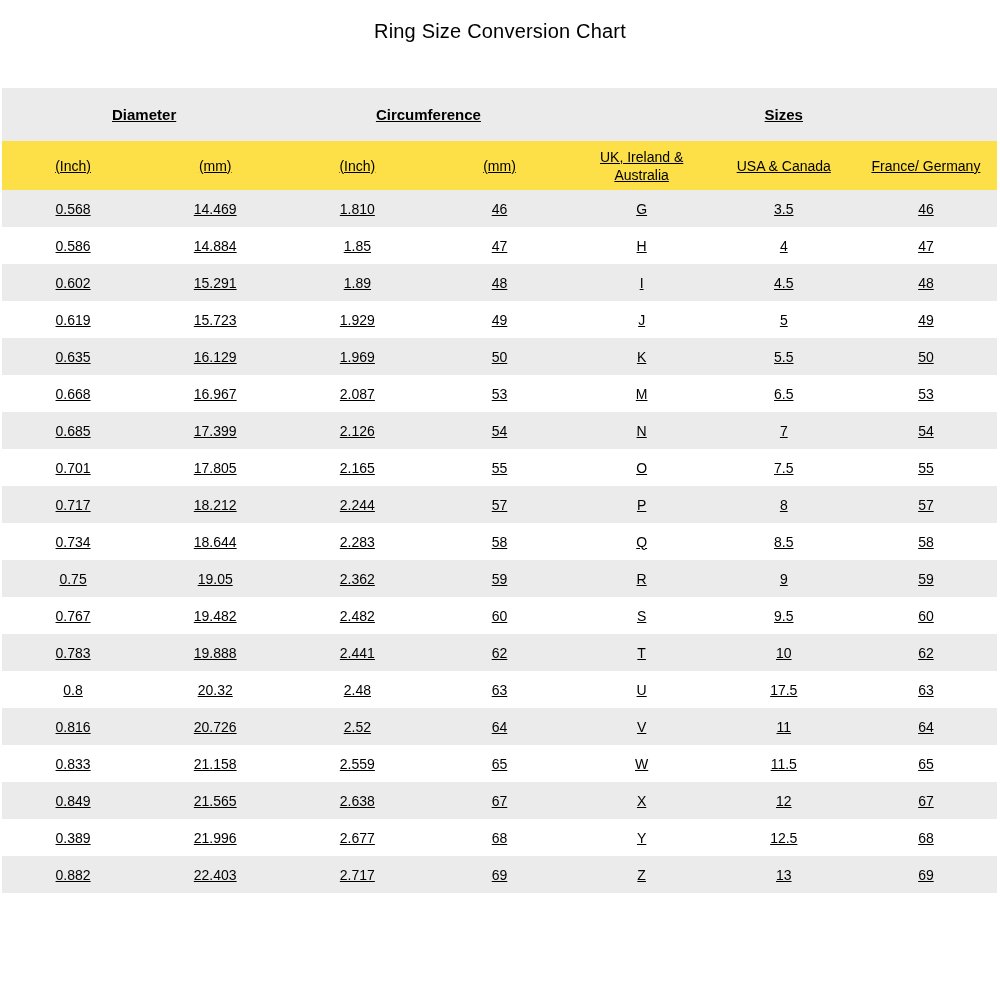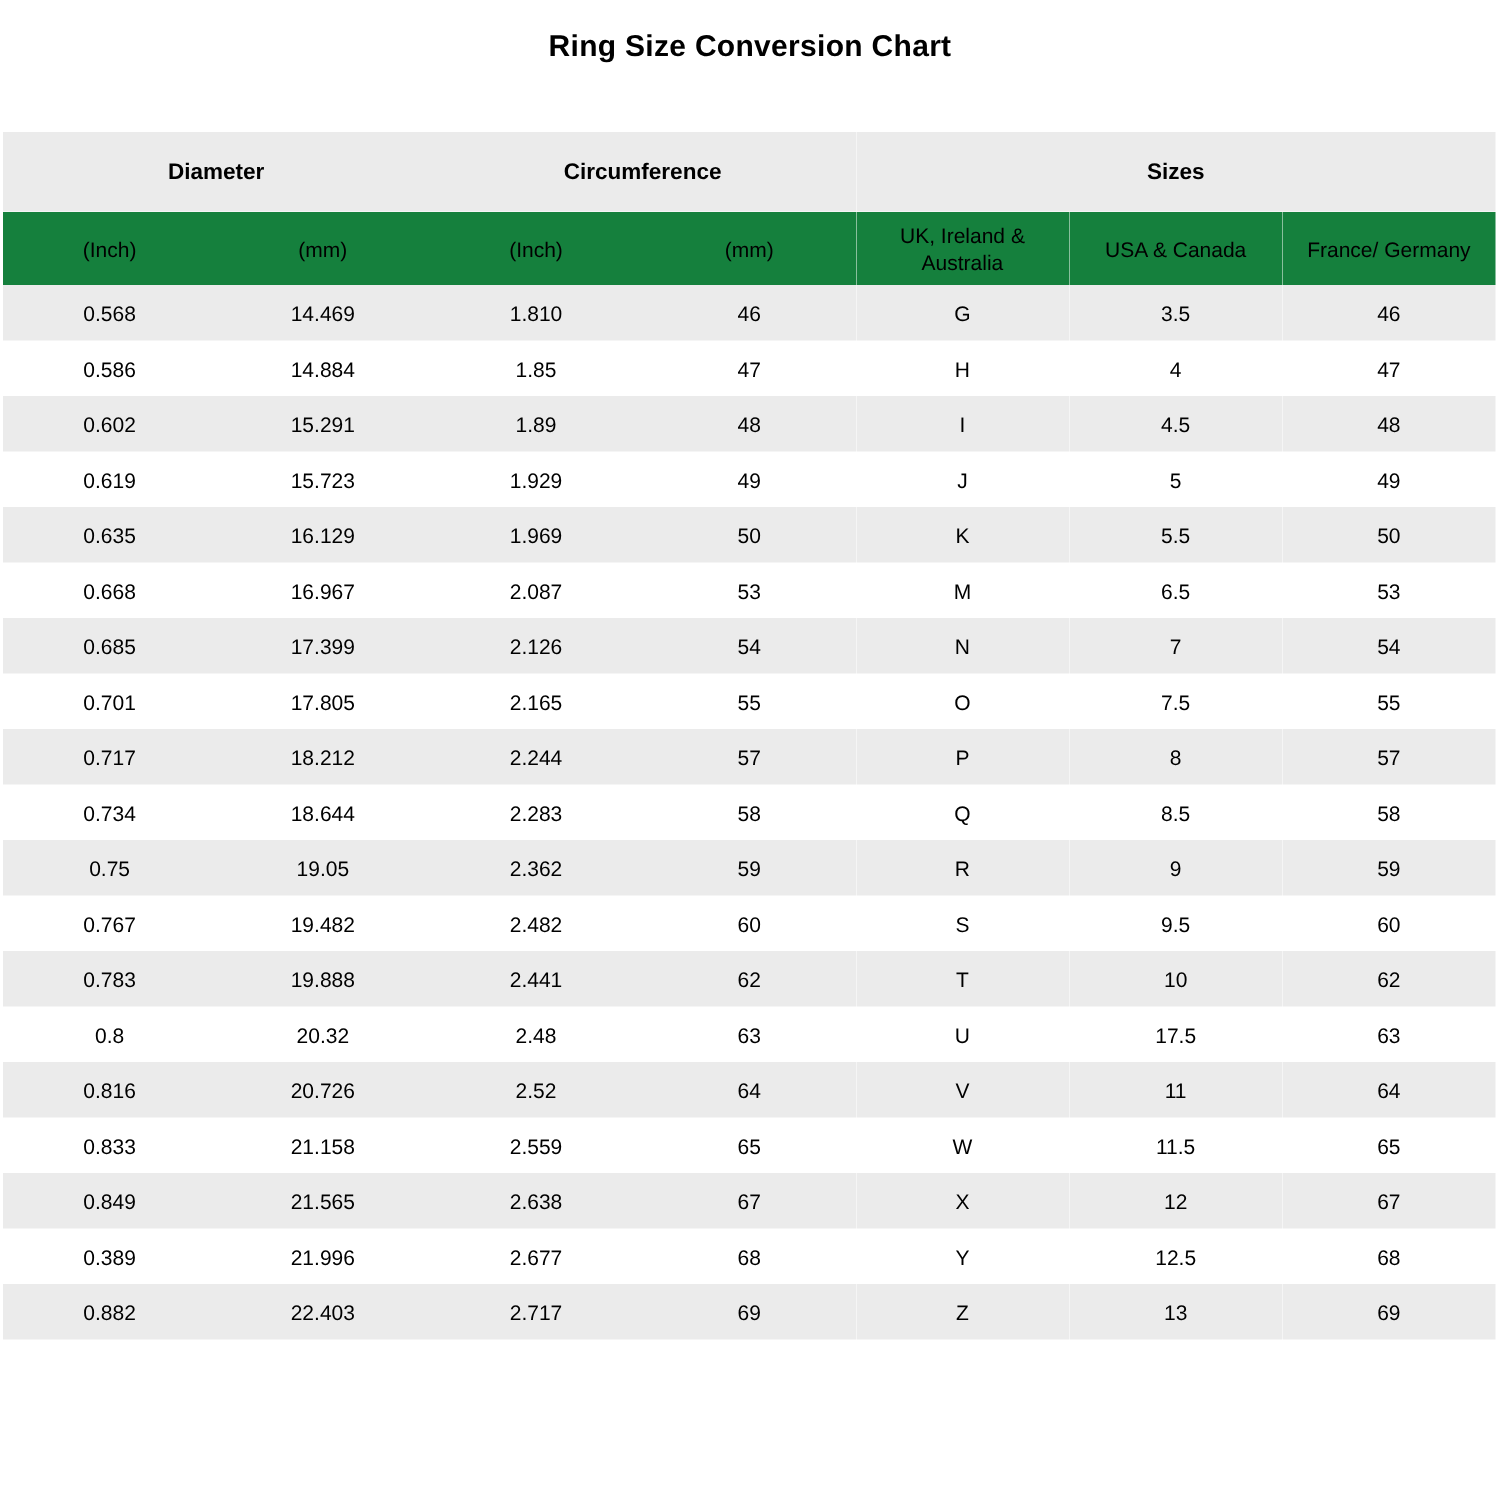--- a/index.html
+++ b/index.html
@@ -12,46 +12,47 @@
     font-family: "Liberation Sans", sans-serif;
     color: #000000;
     overflow: hidden;
   }
   .page-title {
     margin: 0;
     padding-top: 20px;
     text-align: center;
     font-size: 20px;
     line-height: 23px;
-    font-weight: bold;
+    font-weight: normal;
     letter-spacing: 0.2px;
   }
   table.ring-table {
     border-collapse: collapse;
     table-layout: fixed;
     width: 995px;
     margin: 45px 3px 0 2px;
+    text-decoration: underline;
   }
   .ring-table th, .ring-table td {
     text-align: center;
     vertical-align: middle;
     padding: 0 6px;
     overflow: hidden;
   }
   tr.group-row {
     height: 53px;
     background: #ebebeb;
   }
   tr.group-row th {
     font-size: 15px;
     font-weight: bold;
   }
   tr.sub-row {
     height: 49px;
-    background: #15803d;
+    background: #fde047;
   }
   tr.sub-row th {
     font-size: 14px;
     font-weight: normal;
     line-height: 18px;
   }
   tbody tr.data-row {
     height: 37px;
   }
   tbody tr.data-row:nth-child(odd) {

